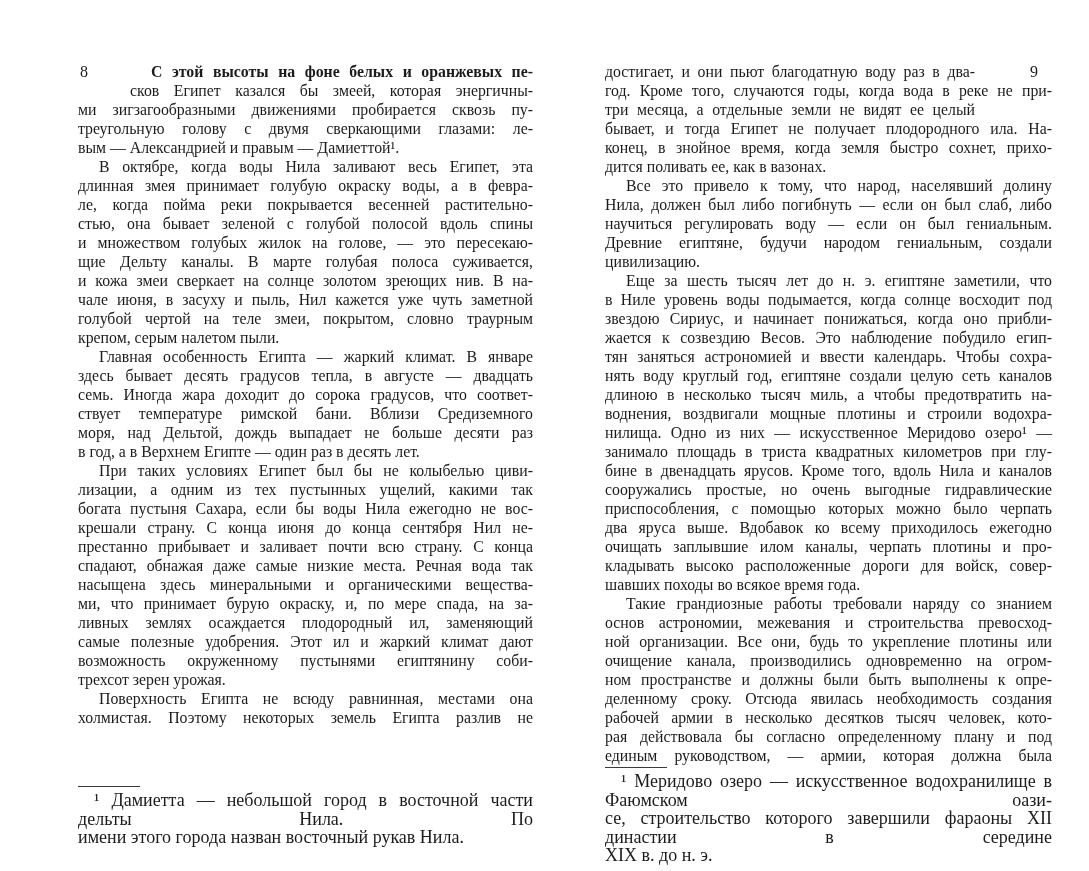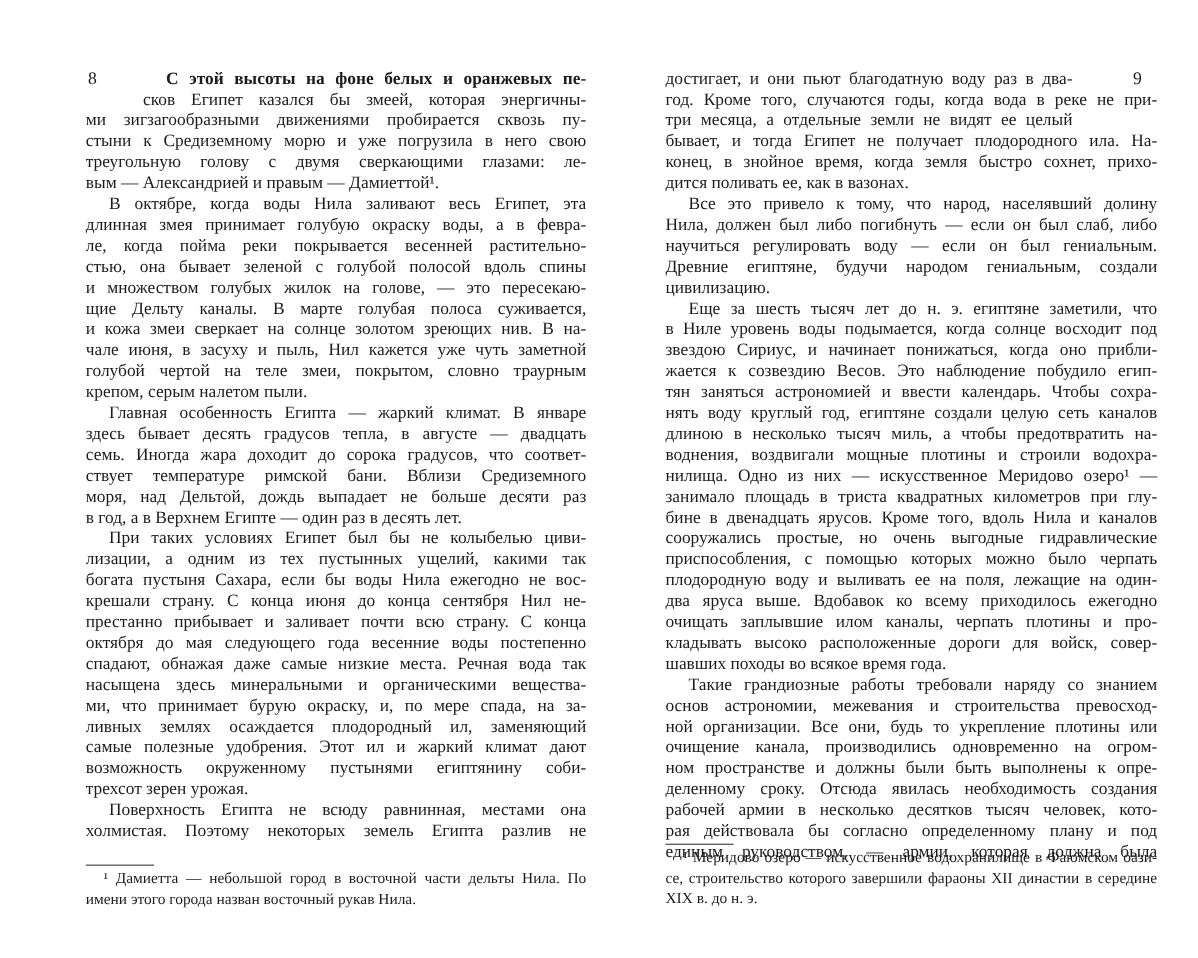--- a/index.html
+++ b/index.html
@@ -55,40 +55,39 @@
   .page.left  .footnote { top: 724px; }
   .page.right .footnote { top: 705px; }
 
   .fnrule {
     width: 62px;
     height: 0;
     border-top: 1px solid #3a3a3a;
     margin-bottom: 4px;
   }
   .fn-line {
-    font-size: 14px;
+    font-size: 18px;
     line-height: 18.5px;
     text-align: justify;
     text-align-last: justify;
   }
   .fn-line.endp { text-align-last: left; }
   .fn-line.pi   { text-indent: 16px; }
 </style>
 </head>
 <body>
 
 <div class="spread">
 
   <section class="page left">
     <div class="pagenum">8</div>
     <div class="page-body">
         <div class="ln pi" style="margin-left: 52px; font-weight: bold;">С этой высоты на фоне белых и оранжевых пе-</div>
         <div class="ln" style="margin-left: 52px;">сков Египет казался бы змеей, которая энергичны-</div>
         <div class="ln">ми зигзагообразными движениями пробирается сквозь пу-</div>
-        <div class="ln">стыни к Средиземному морю и уже погрузила в него свою</div>
         <div class="ln">треугольную голову с двумя сверкающими глазами: ле-</div>
         <div class="ln endp">вым — Александрией и правым — Дамиеттой¹.</div>
         <div class="ln pi">В октябре, когда воды Нила заливают весь Египет, эта</div>
         <div class="ln">длинная змея принимает голубую окраску воды, а в февра-</div>
         <div class="ln">ле, когда пойма реки покрывается весенней растительно-</div>
         <div class="ln">стью, она бывает зеленой с голубой полосой вдоль спины</div>
         <div class="ln">и множеством голубых жилок на голове, — это пересекаю-</div>
         <div class="ln">щие Дельту каналы. В марте голубая полоса суживается,</div>
         <div class="ln">и кожа змеи сверкает на солнце золотом зреющих нив. В на-</div>
         <div class="ln">чале июня, в засуху и пыль, Нил кажется уже чуть заметной</div>
@@ -98,21 +97,20 @@
         <div class="ln">здесь бывает десять градусов тепла, в августе — двадцать</div>
         <div class="ln">семь. Иногда жара доходит до сорока градусов, что соответ-</div>
         <div class="ln">ствует температуре римской бани. Вблизи Средиземного</div>
         <div class="ln">моря, над Дельтой, дождь выпадает не больше десяти раз</div>
         <div class="ln endp">в год, а в Верхнем Египте — один раз в десять лет.</div>
         <div class="ln pi">При таких условиях Египет был бы не колыбелью циви-</div>
         <div class="ln">лизации, а одним из тех пустынных ущелий, какими так</div>
         <div class="ln">богата пустыня Сахара, если бы воды Нила ежегодно не вос-</div>
         <div class="ln">крешали страну. С конца июня до конца сентября Нил не-</div>
         <div class="ln">престанно прибывает и заливает почти всю страну. С конца</div>
-        <div class="ln">октября до мая следующего года весенние воды постепенно</div>
         <div class="ln">спадают, обнажая даже самые низкие места. Речная вода так</div>
         <div class="ln">насыщена здесь минеральными и органическими вещества-</div>
         <div class="ln">ми, что принимает бурую окраску, и, по мере спада, на за-</div>
         <div class="ln">ливных землях осаждается плодородный ил, заменяющий</div>
         <div class="ln">самые полезные удобрения. Этот ил и жаркий климат дают</div>
         <div class="ln">возможность окруженному пустынями египтянину соби-</div>
         <div class="ln endp">трехсот зерен урожая.</div>
         <div class="ln pi">Поверхность Египта не всюду равнинная, местами она</div>
         <div class="ln">холмистая. Поэтому некоторых земель Египта разлив не</div>
       </div>
@@ -145,21 +143,20 @@
         <div class="ln">жается к созвездию Весов. Это наблюдение побудило егип-</div>
         <div class="ln">тян заняться астрономией и ввести календарь. Чтобы сохра-</div>
         <div class="ln">нять воду круглый год, египтяне создали целую сеть каналов</div>
         <div class="ln">длиною в несколько тысяч миль, а чтобы предотвратить на-</div>
         <div class="ln">воднения, воздвигали мощные плотины и строили водохра-</div>
         <div class="ln">нилища. Одно из них — искусственное Меридово озеро¹ —</div>
         <div class="ln">занимало площадь в триста квадратных километров при глу-</div>
         <div class="ln">бине в двенадцать ярусов. Кроме того, вдоль Нила и каналов</div>
         <div class="ln">сооружались простые, но очень выгодные гидравлические</div>
         <div class="ln">приспособления, с помощью которых можно было черпать</div>
-        <div class="ln">плодородную воду и выливать ее на поля, лежащие на один-</div>
         <div class="ln">два яруса выше. Вдобавок ко всему приходилось ежегодно</div>
         <div class="ln">очищать заплывшие илом каналы, черпать плотины и про-</div>
         <div class="ln">кладывать высоко расположенные дороги для войск, совер-</div>
         <div class="ln endp">шавших походы во всякое время года.</div>
         <div class="ln pi">Такие грандиозные работы требовали наряду со знанием</div>
         <div class="ln">основ астрономии, межевания и строительства превосход-</div>
         <div class="ln">ной организации. Все они, будь то укрепление плотины или</div>
         <div class="ln">очищение канала, производились одновременно на огром-</div>
         <div class="ln">ном пространстве и должны были быть выполнены к опре-</div>
         <div class="ln">деленному сроку. Отсюда явилась необходимость создания</div>

